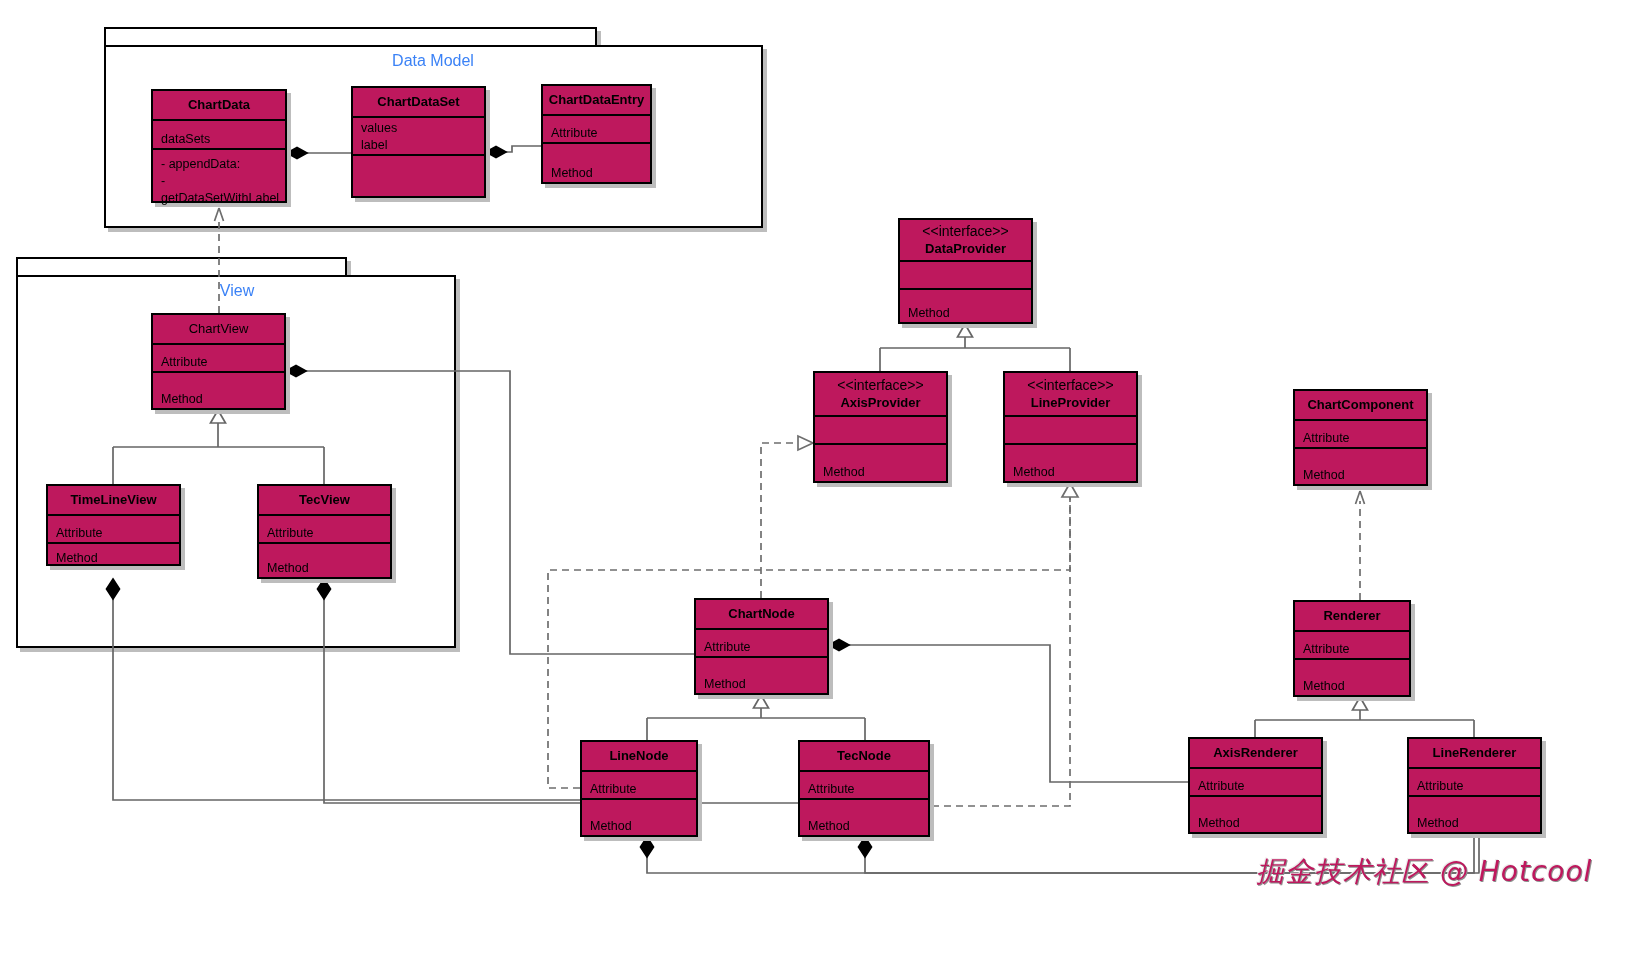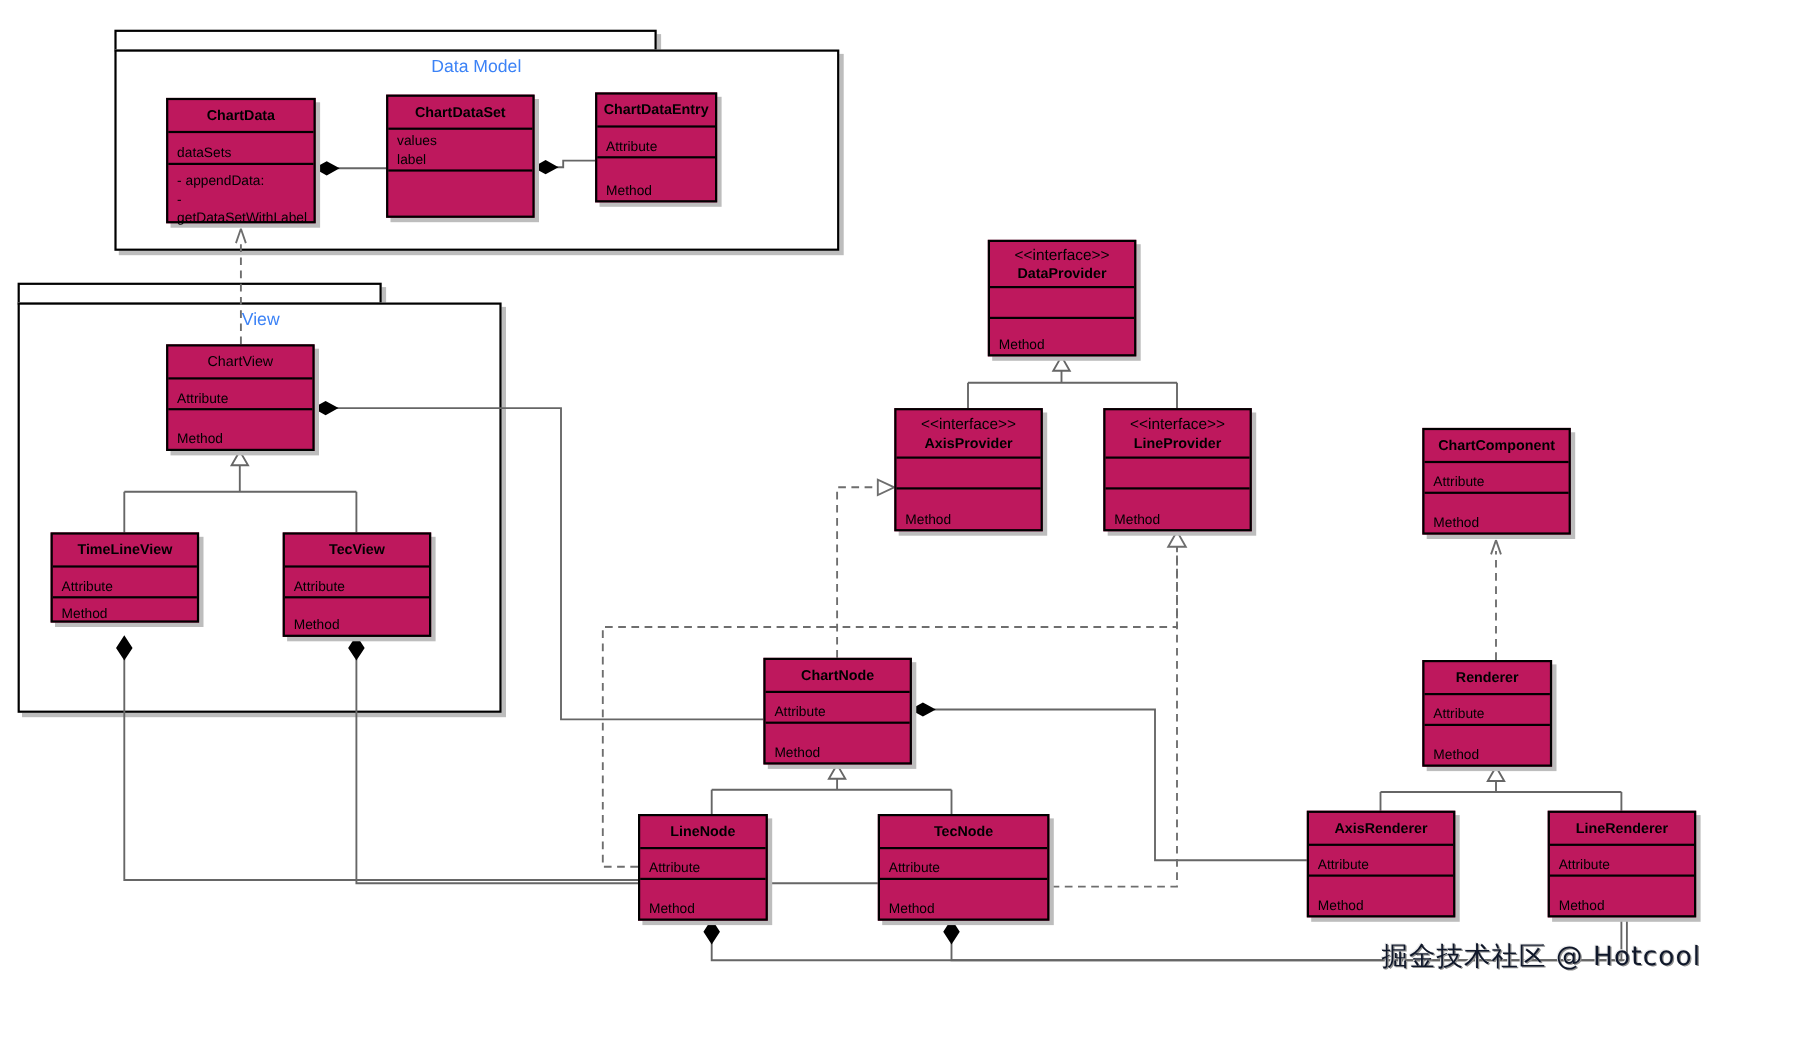--- a/index.html
+++ b/index.html
@@ -15,24 +15,24 @@
        box-shadow:4px 4px 0 #bdbdbd;display:flex;flex-direction:column;z-index:3;}
   .cls-title{flex:0 0 auto;display:flex;flex-direction:column;align-items:center;
        justify-content:center;font-weight:bold;font-size:13px;border-bottom:2px solid #000;
        line-height:1.25;}
   .cls-title.regular{font-weight:400;}
   .cls-title .stereo{font-weight:400;font-size:14px;}
   .cls-row{flex:0 0 auto;border-bottom:2px solid #000;display:flex;flex-direction:column;
        justify-content:flex-end;padding-left:8px;font-size:12.5px;line-height:1.35;box-sizing:border-box;}
   .cls-row.last{border-bottom:none;flex:1 1 auto;justify-content:flex-end;padding-top:6px;}
   svg#edges{position:absolute;left:0;top:0;z-index:2;}
-  #watermark{position:absolute;left:1256px;top:853px;z-index:4;font-size:24px;
-       color:#0f172a;letter-spacing:1px;white-space:nowrap;
+  #watermark{position:absolute;left:1256px;top:853px;z-index:4;font-size:28px;
+       color:#be185d;letter-spacing:1px;white-space:nowrap;
        text-shadow:1px 1px 0 #8f8f8f,-1px -1px 0 #ececec;
-       font-family:"DejaVu Sans","Liberation Sans",sans-serif;}
+       font-family:"DejaVu Sans","Liberation Sans",sans-serif;font-style:italic;}
 </style>
 </head>
 <body>
 
 <div id="canvas">
 
   <div class="pkg-tab" style="left:104px;top:27px;width:493px;height:20px"></div>
   <div class="pkg-body" style="left:104px;top:45px;width:659px;height:183px"></div>
   <span class="pkg-label" style="left:433px;top:52px">Data Model</span>
 
@@ -238,21 +238,21 @@
   <div class="cls" style="left:580px;top:740px;width:118px;height:97px">
     <div class="cls-title" style="height:28px">LineNode</div>
     <div class="cls-row" style="height:28px">
       <span>Attribute</span>
     </div>
     <div class="cls-row last">
       <span>Method</span>
     </div>
   </div>
 
-  <div class="cls" style="left:798px;top:740px;width:156px;height:97px">
+  <div class="cls" style="left:798px;top:740px;width:132px;height:97px">
     <div class="cls-title" style="height:28px">TecNode</div>
     <div class="cls-row" style="height:28px">
       <span>Attribute</span>
     </div>
     <div class="cls-row last">
       <span>Method</span>
     </div>
   </div>
 
   <div class="cls" style="left:1188px;top:737px;width:135px;height:97px">

